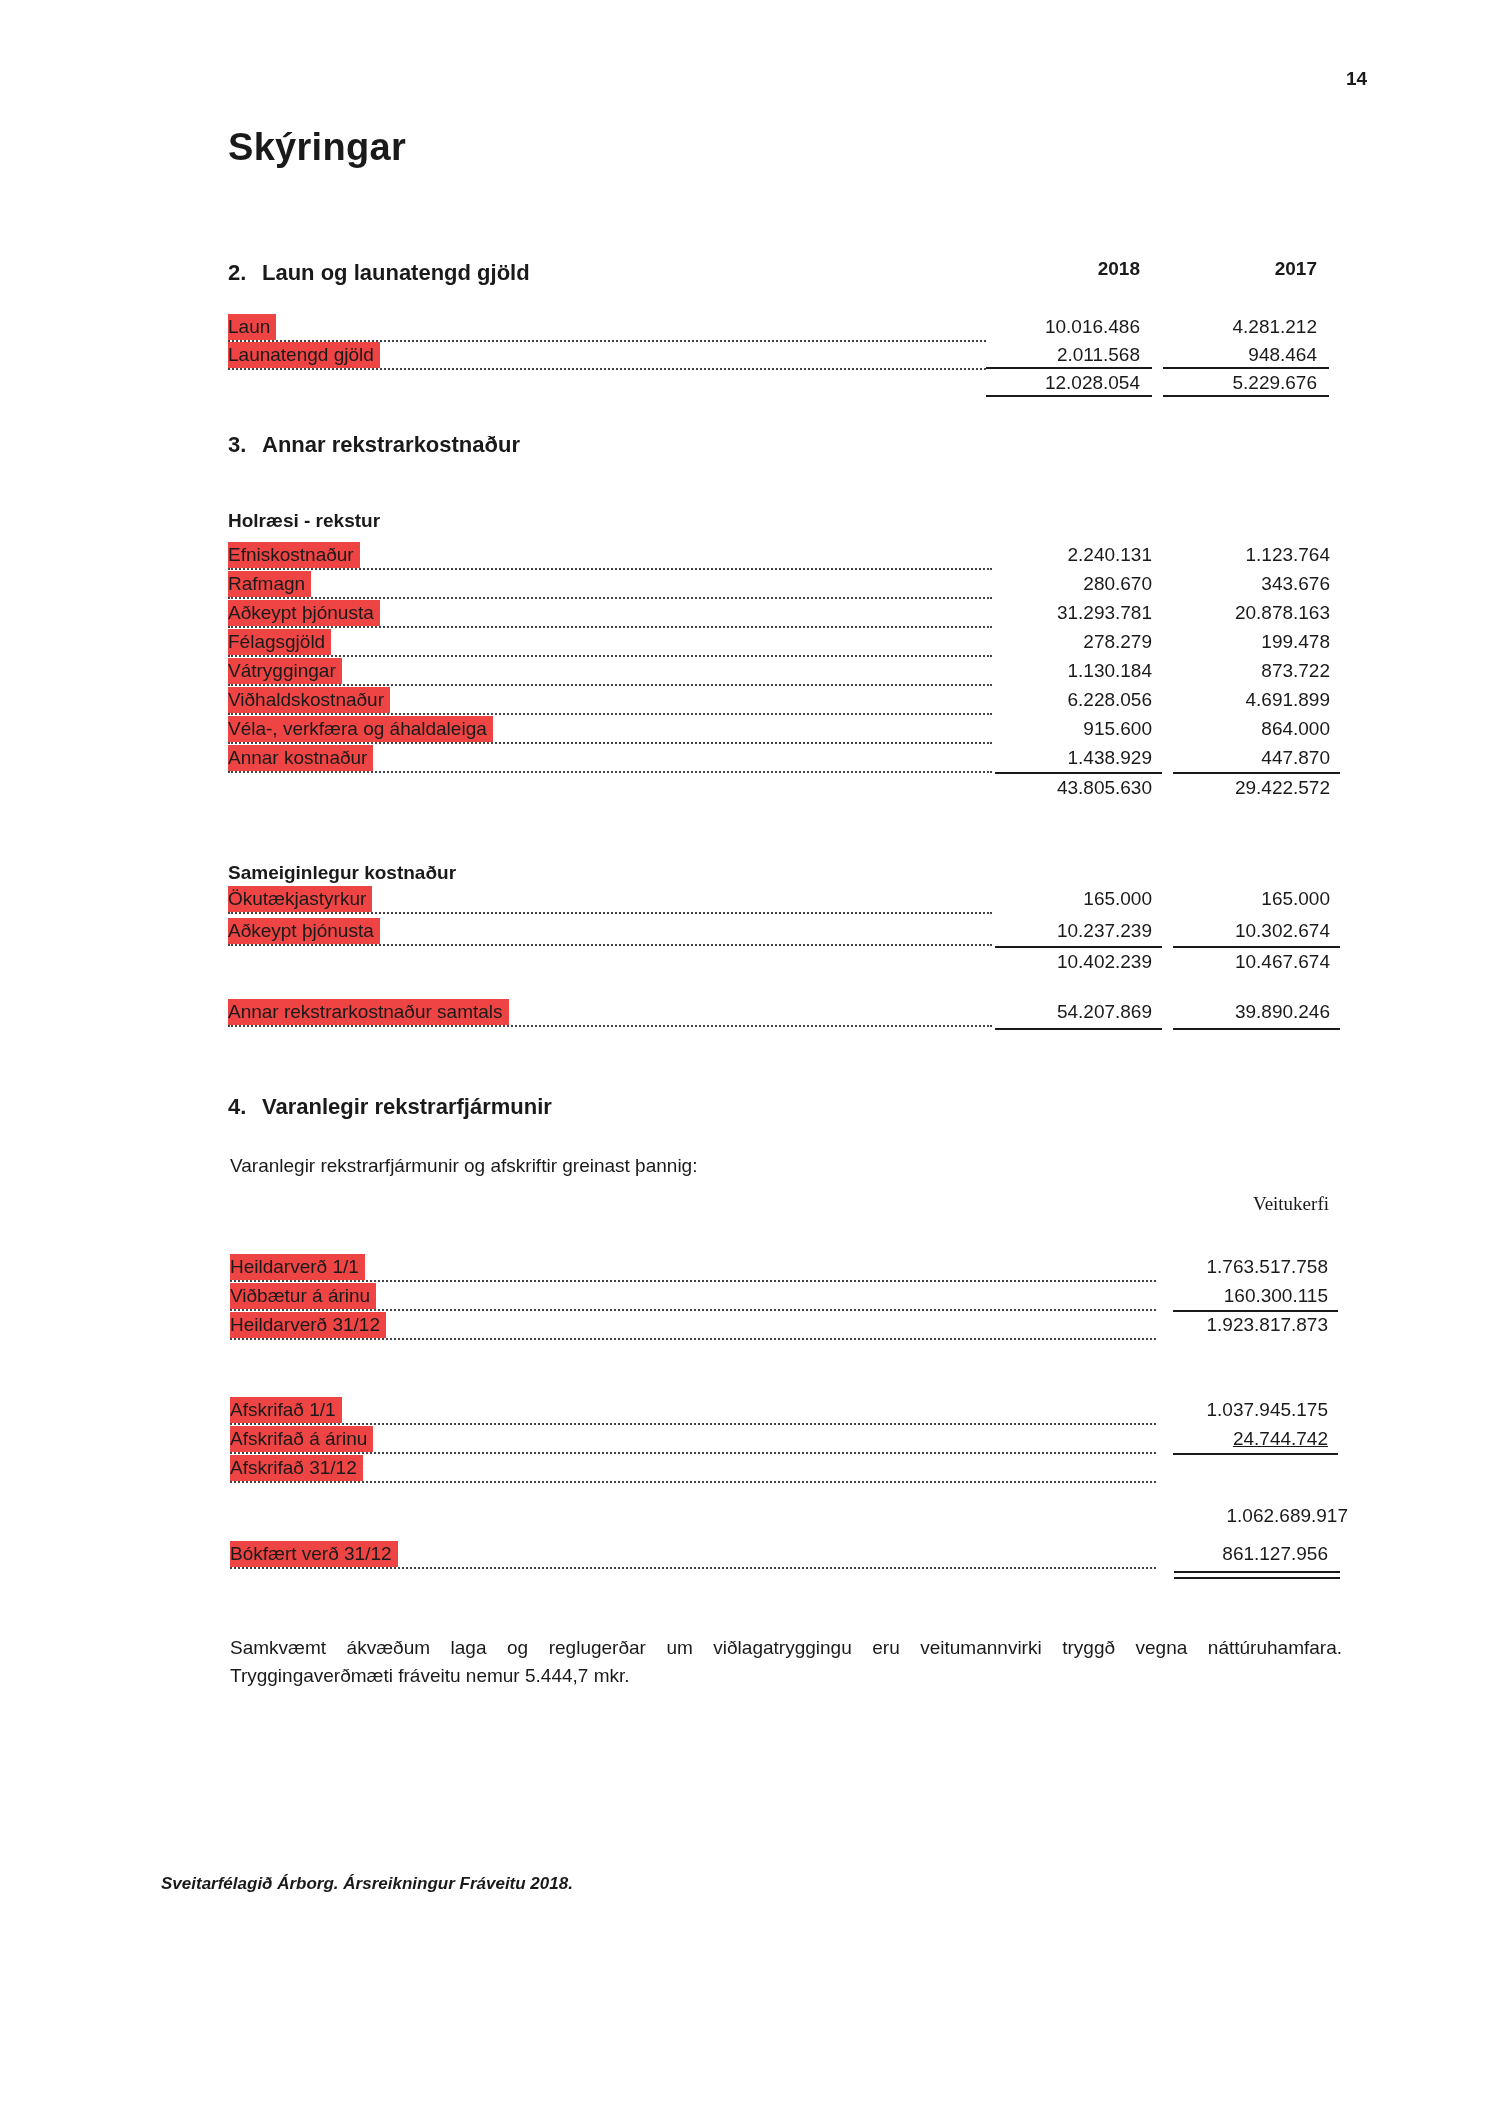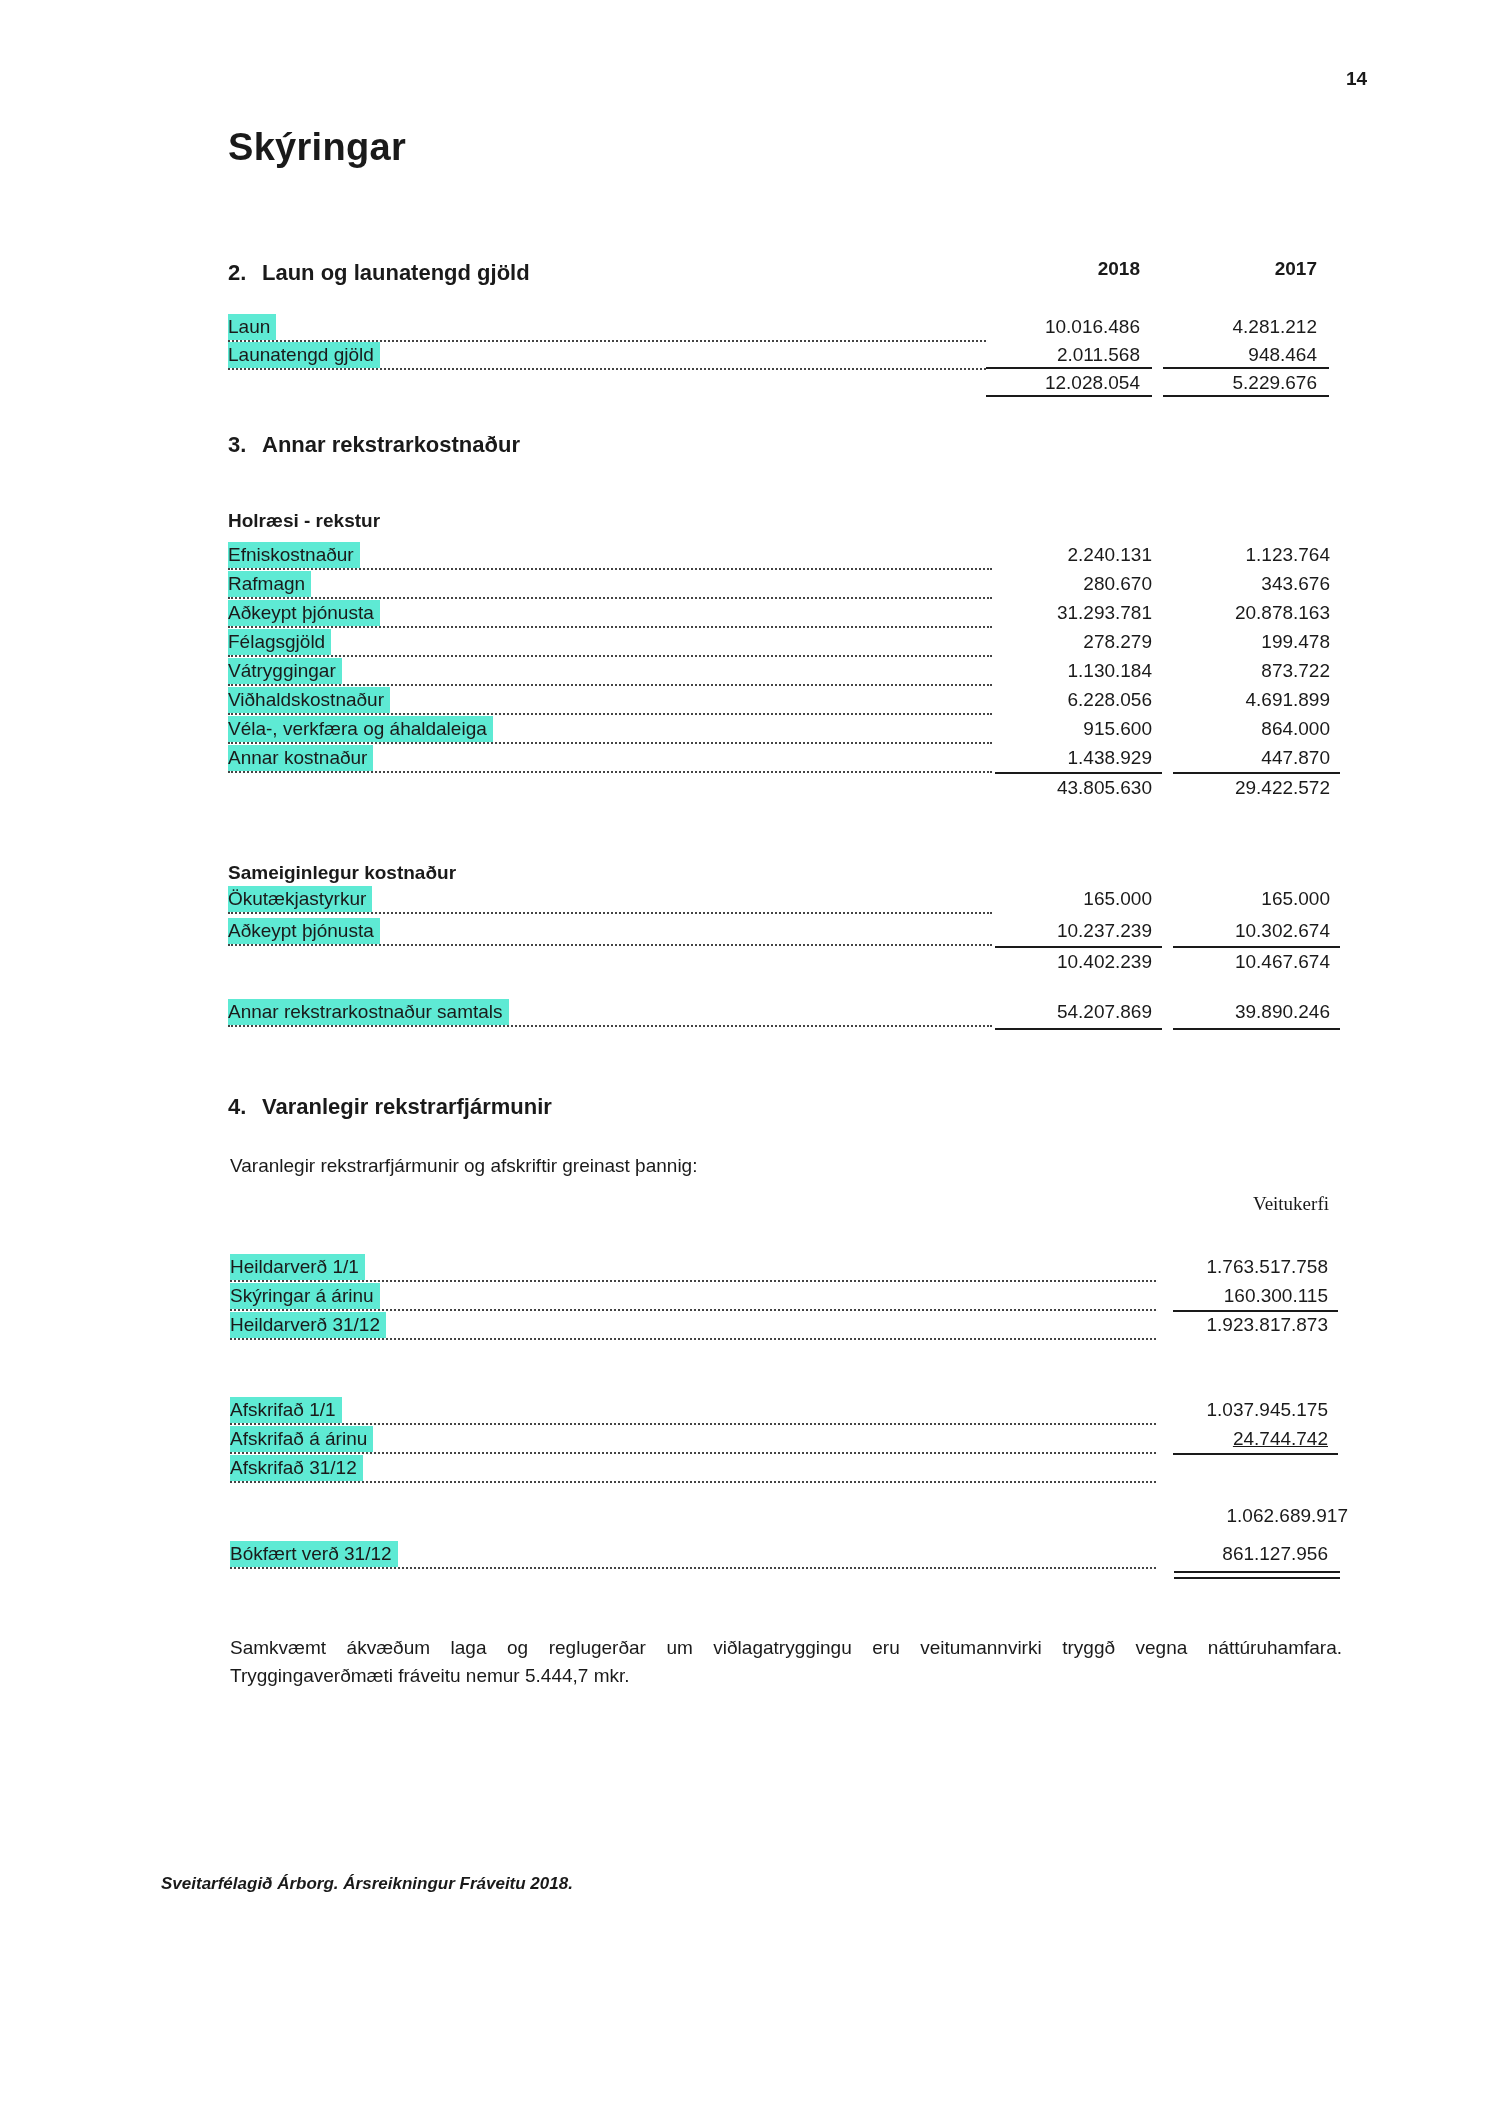--- a/index.html
+++ b/index.html
@@ -7,21 +7,21 @@
        font-family:"Liberation Sans",sans-serif;color:#1a1a1a;}
   .abs{position:absolute;white-space:nowrap;}
   .pnum{left:1346px;top:68px;font-size:19px;font-weight:bold;}
   .title{left:228px;top:126px;font-size:38px;font-weight:bold;letter-spacing:0.3px;}
   .h2{left:228px;font-size:22px;font-weight:bold;}
   .h2 .n{display:inline-block;width:34px;}
   .sub{left:228px;font-size:19px;font-weight:bold;}
   .yr{font-size:19px;font-weight:bold;width:120px;text-align:right;}
   .row{left:228px;height:26px;font-size:19px;line-height:26px;}
   .lbl{position:absolute;left:0;top:0;display:flex;align-items:flex-end;}
-  .lbl .t{background:#5eead4;padding-right:6px;}
+  .lbl .t{background:#ef4444;padding-right:6px;}
   .lead{position:absolute;left:0;top:0;height:26px;border-bottom:2px dotted #444;}
   .val{position:absolute;top:0;text-align:right;font-size:19px;line-height:26px;width:200px;}
   .line{position:absolute;height:2px;background:#1a1a1a;}
   .para{left:230px;width:1112px;font-size:19px;line-height:28px;text-align:justify;white-space:normal;}
   .foot{left:161px;top:1874px;font-size:17px;font-style:italic;font-weight:bold;}
   .col-head{font-size:19px;}
 </style>
 </head>
 <body>
 
@@ -185,21 +185,21 @@
   <div class="abs row" style="left:0;top:0;width:1100px;">
     <div class="lead" style="width:926px;"></div>
     <div class="lbl">
         <span class="t">Heildarverð 1/1</span>
       </div>
     <div class="val" style="left:898px;">1.763.517.758</div>
   </div>
   <div class="abs row" style="left:0;top:29px;width:1100px;">
     <div class="lead" style="width:926px;"></div>
     <div class="lbl">
-        <span class="t">Skýringar á  árinu</span>
+        <span class="t">Viðbætur á  árinu</span>
       </div>
     <div class="val" style="left:898px;">160.300.115</div>
   </div>
   <div class="line" style="left:943px;width:165px;top:56px;"></div>
   <div class="abs row" style="left:0;top:58px;width:1100px;">
     <div class="lead" style="width:926px;"></div>
     <div class="lbl">
         <span class="t">Heildarverð 31/12</span>
       </div>
     <div class="val" style="left:898px;">1.923.817.873</div>

